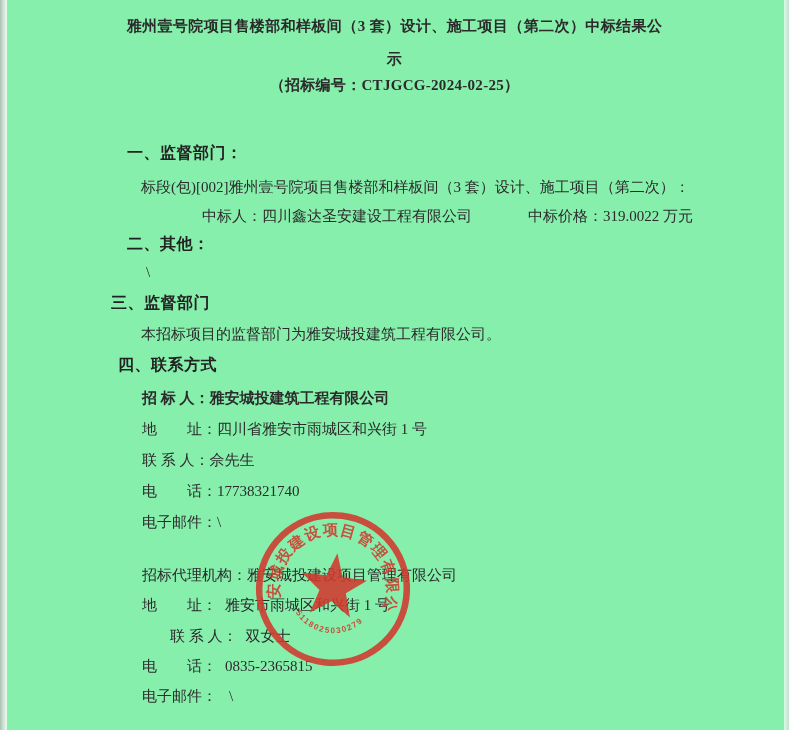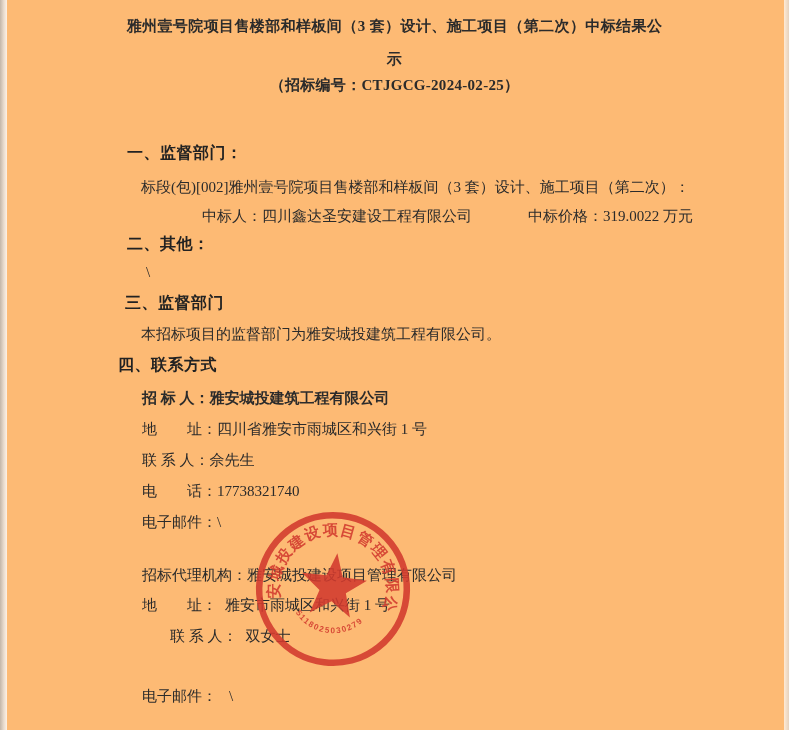--- a/index.html
+++ b/index.html
@@ -1,19 +1,19 @@
 <!DOCTYPE html>
 <html><head>
 <meta charset="utf-8">
 <style>
   html,body{margin:0;padding:0;background:#8a8a8a;}
   .page{
     position:relative;
     width:789px;height:730px;
-    background:#fdba74;
+    background:#86efac;
     overflow:hidden;
     font-family:"Liberation Serif","DejaVu Serif",serif;
     color:#2b2b2b;
     margin:0 auto;
   }
   .abs{position:absolute;white-space:nowrap;line-height:1.25;}
   .centered{left:0;right:0;text-align:center;}
   .doc-title{font-size:15px;font-weight:bold;letter-spacing:0.4px;}
   .tender-no{font-size:15px;font-weight:bold;letter-spacing:0.3px;}
   .heading{
@@ -58,21 +58,21 @@
 
   <div class="abs heading" style="top:143px;left:127px;">一、监督部门：</div>
   <div class="abs body-text" style="top:178px;left:141px;">标段(包)[002]雅州壹号院项目售楼部和样板间（3 套）设计、施工项目（第二次）：</div>
   <div class="abs body-text" style="top:207px;left:166px;margin-left:36px;">
     <span>中标人：四川鑫达圣安建设工程有限公司</span><span class="gap-right">中标价格：319.0022 万元</span>
   </div>
 
   <div class="abs heading" style="top:234px;left:127px;">二、其他：</div>
   <div class="abs body-text" style="top:263px;left:146px;">\</div>
 
-  <div class="abs heading" style="top:293px;left:125px;">三、监督部门</div>
+  <div class="abs heading" style="top:293px;left:111px;">三、监督部门</div>
   <div class="abs body-text" style="top:325px;left:141px;">本招标项目的监督部门为雅安城投建筑工程有限公司。</div>
 
   <div class="abs heading" style="top:355px;left:118px;">四、联系方式</div>
 
   <div class="abs body-text" style="top:389px;left:142px;font-weight:bold;">
     <span class="row-label">招 标 人：</span><span class="row-value">雅安城投建筑工程有限公司</span>
   </div>
   <div class="abs body-text" style="top:420px;left:142px;">
     <span class="row-label">地　　址：</span><span class="row-value">四川省雅安市雨城区和兴街 1 号</span>
   </div>
@@ -88,20 +88,23 @@
 
   <div class="abs body-text" style="top:566px;left:142px;">
     <span class="row-label">招标代理机构：</span><span class="row-value">雅安城投建设项目管理有限公司</span>
   </div>
   <div class="abs body-text" style="top:596px;left:142px;">
     <span class="row-label">地　　址：</span><span class="row-value" style="margin-left:8px;">雅安市雨城区和兴街 1 号</span>
   </div>
   <div class="abs body-text" style="top:627px;left:142px;margin-left:28px;">
     <span class="row-label">联 系 人：</span><span class="row-value" style="margin-left:8px;">双女士</span>
   </div>
+  <div class="abs body-text" style="top:657px;left:142px;">
+    <span class="row-label">电　　话：</span><span class="row-value" style="margin-left:8px;">0835-2365815</span>
+  </div>
   <div class="abs body-text" style="top:687px;left:142px;">
     <span class="row-label">电子邮件：</span><span class="row-value" style="margin-left:12px;">\</span>
   </div>
 
   <svg class="seal" viewBox="0 0 200 200" aria-hidden="true">
     <g transform="rotate(7 100 100)">
       <circle cx="100" cy="100" r="90" fill="none" stroke-width="8" stroke="#d23a2e"></circle>
       <polygon points="100,56 90,84.2 60.1,85 83.8,103.3 75.3,132 100,115 124.7,132 116.2,103.3 139.9,85 110,84.2" fill="#d23a2e"></polygon>
       <path id="sealTextArc" d="M 40.2 127.9 A 66 66 0 1 1 159.8 127.9" fill="none"></path>
       <text font-size="18.5" letter-spacing="2" fill="#d23a2e">

